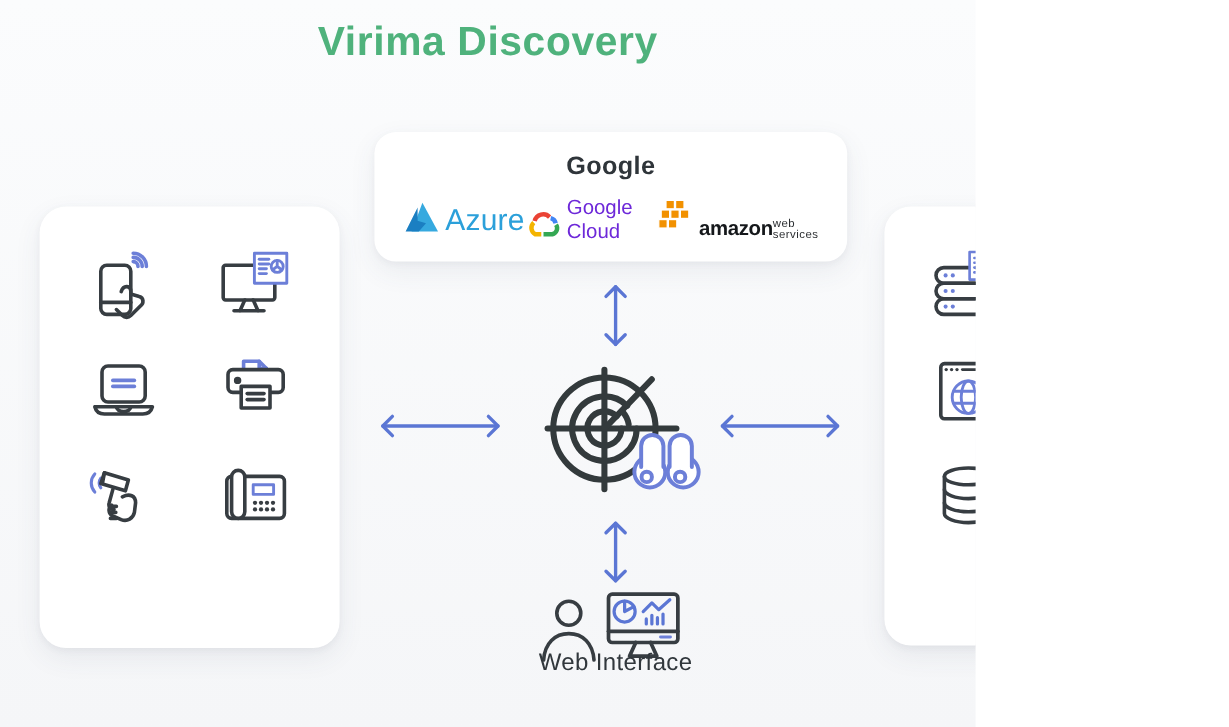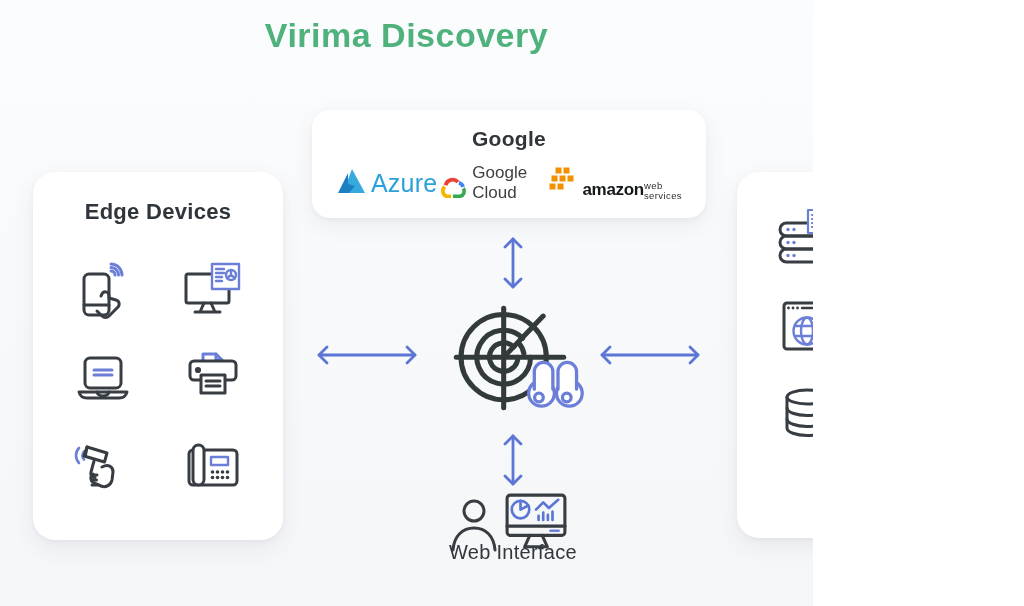--- a/index.html
+++ b/index.html
@@ -19,21 +19,21 @@
   .card-title{
     text-align:center;font-weight:bold;color:#2F353A;letter-spacing:.3px;
   }
   
   #cloud-card{left:312px;top:110px;width:394px;height:108px;border-radius:18px;}
   #cloud-card .card-title{margin-top:17px;font-size:21px;}
   .providers{display:flex;align-items:center;justify-content:space-between;
     padding:0 24px;margin-top:12px;}
   .provider{display:flex;align-items:flex-end;gap:5px;}
   .azure-text{font-size:25px;color:#2BA0DA;letter-spacing:.2px;}
-  .gcloud-text{font-size:17px;color:#404040;font-weight:500;}
+  .gcloud-text{font-size:17px;color:#6d28d9;font-weight:500;}
   .aws-text{display:flex;flex-direction:row;align-items:center;line-height:1;}
   .aws-top{font-size:17px;font-weight:bold;color:#15181B;letter-spacing:-.3px;}
   .aws-bottom{font-size:9.5px;color:#2A2D30;margin-top:2px;letter-spacing:.4px;}
   
   #edge-card{left:33px;top:172px;width:250px;height:368px;}
   #dc-card{left:737px;top:172px;width:250px;height:366px;}
   #edge-card .card-title,#dc-card .card-title{margin-top:27px;font-size:22px;}
   .icon-grid{
     display:grid;grid-template-columns:repeat(2,64px);
     column-gap:46px;row-gap:24px;justify-content:center;margin-top:34px;
@@ -103,21 +103,20 @@
         </span>
         <span class="aws-text">
           <span class="aws-top">amazon</span>
           <span class="aws-bottom">web services</span>
         </span>
       </div>
     </div>
   </div>
 
   <div class="card" id="edge-card">
-    <div class="card-title">Edge Devices</div>
     <div class="icon-grid">
 
       <div class="icon-cell">
         <svg width="64" height="64" viewBox="0 0 64 64" fill="none" stroke="#373D42" stroke-width="3" stroke-linecap="round" stroke-linejoin="round">
           <rect x="13" y="15" width="25" height="41" rx="5"></rect>
           <line x1="13" y1="46" x2="38" y2="46"></line>
           <path d="M30 37 c2 -6 8 -5 8 0 v2 l7 2 c4 1 4 6 1 8 l-8 8 c-2 2 -5 2 -7 0 l-5 -5"></path>
           <g stroke="#6C7FD8">
             <path d="M40 12 a4 4 0 0 1 4 4"></path>
             <path d="M40 8.5 a7.5 7.5 0 0 1 7.5 7.5"></path>

